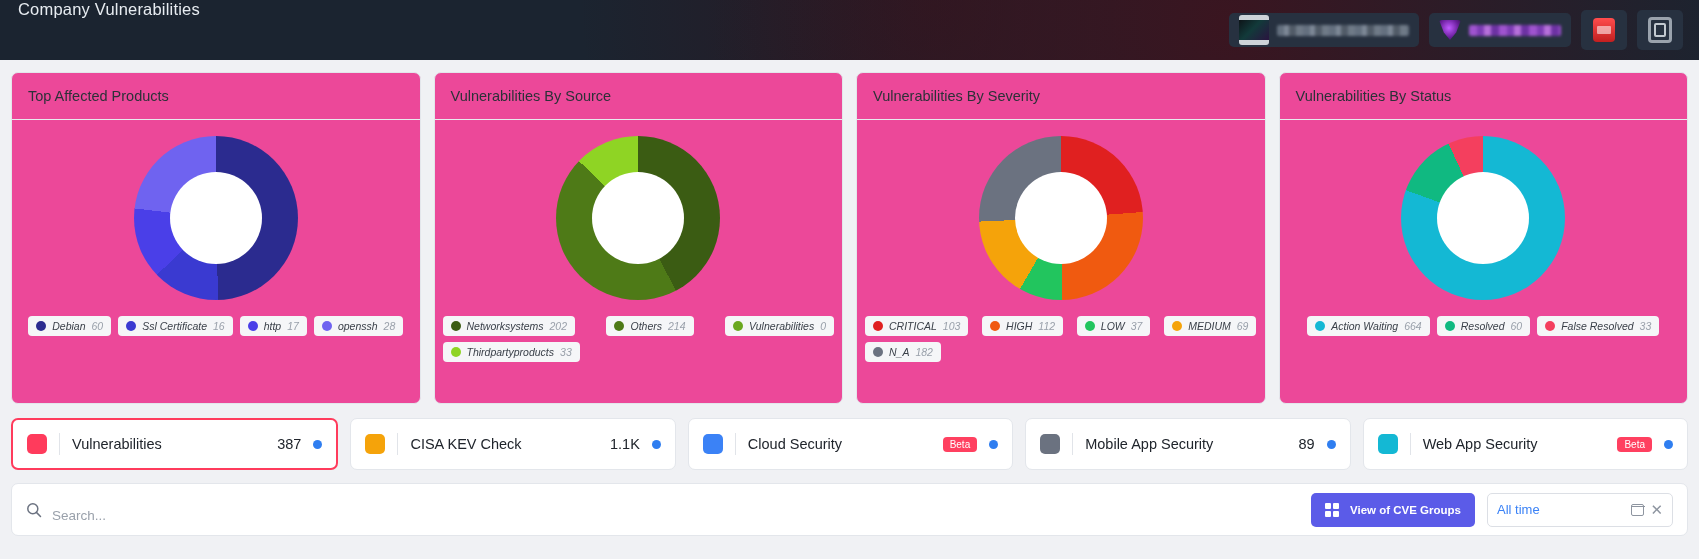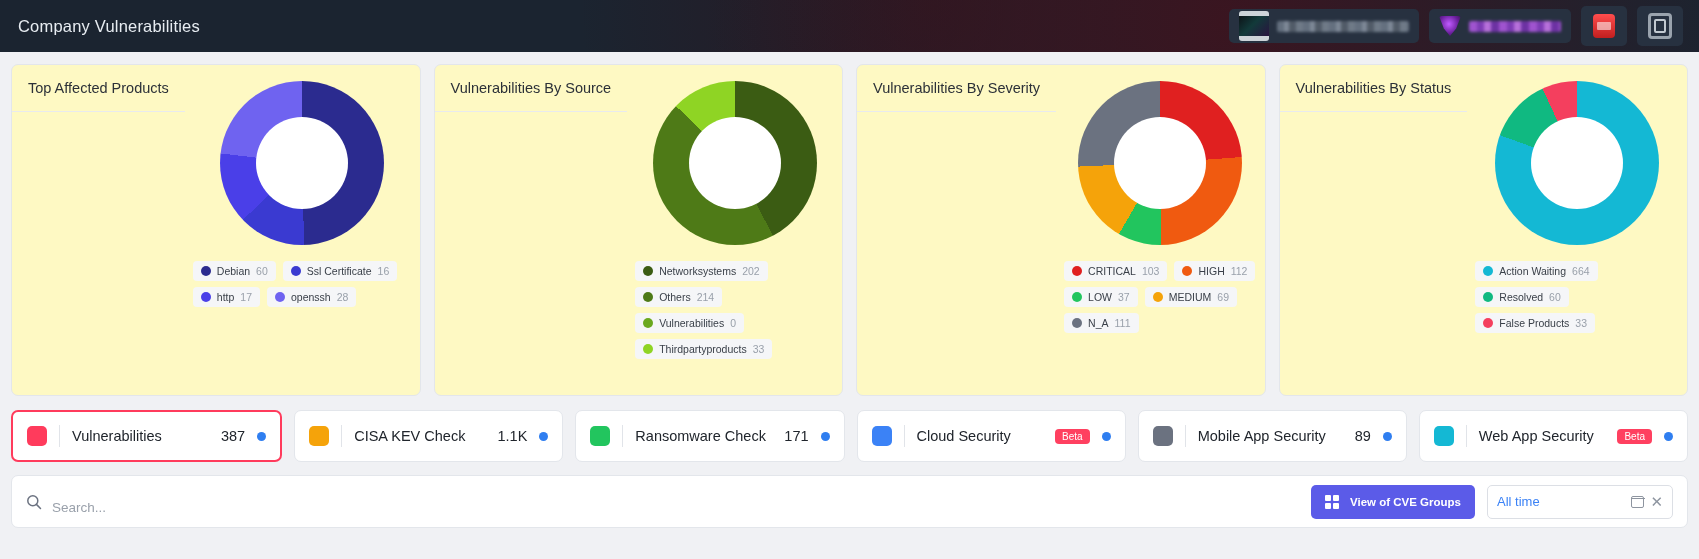--- a/index.html
+++ b/index.html
@@ -6,26 +6,25 @@
   html, body {
     width: 1699px; height: 559px;
     font-family: "Liberation Sans", sans-serif;
     background: #f0f1f4;
     overflow: hidden;
   }
 
   
   .topbar {
     position: relative;
-    height: 52px;
+    height: 60px;
     background: #1b2430;
     background-image: radial-gradient(circle at 72% 40%, #3a1520 0%, rgba(58,21,32,0) 42%),
                       radial-gradient(circle at 55% 10%, #2a1822 0%, rgba(42,24,34,0) 38%);
     display: flex;
-    align-items: center;
     padding: 0 12px;
   }
   .app-title {
     color: #e7ecf1;
     font-size: 16.5px;
     letter-spacing: .2px;
     padding-left: 6px;
   }
   .topbar-right {
     margin-left: auto;
@@ -96,26 +95,26 @@
   }
 
   
   .cards {
     display: flex;
     gap: 13px;
     padding: 12px 11px 0 11px;
   }
   .card {
     flex: 1 1 0;
-    background: #fef9c3;
+    background: #ec4899;
     border: 1px solid #e3e6eb;
     border-radius: 7px;
     height: 332px;
     display: flex;
-    flex-direction: row;
+    flex-direction: column;
     overflow: hidden;
   }
   .card-head {
     height: 47px;
     display: flex;
     align-items: center;
     padding: 0 16px;
     border-bottom: 1px solid #e8eaee;
     font-size: 14.5px;
     color: #2c3138;
@@ -136,24 +135,25 @@
     width: 92px; height: 92px;
     margin: -46px 0 0 -46px;
     background: #fff;
     border-radius: 50%;
   }
 
   .legend {
     margin-top: 16px;
     display: flex;
     flex-wrap: wrap;
-    justify-content: flex-start;
+    justify-content: space-between;
     gap: 6px 7px;
     padding: 0 8px;
     max-width: 100%;
+    font-style: italic;
   }
   .legend-item {
     display: inline-flex;
     align-items: center;
     gap: 6px;
     background: #f5f6f8;
     border-radius: 4px;
     padding: 4px 8px;
     white-space: nowrap;
   }
@@ -385,21 +385,21 @@
             <span class="legend-val">37</span>
           </div>
           <div class="legend-item">
             <span class="legend-dot" style="background: rgb(245, 163, 10);"></span>
             <span class="legend-label">MEDIUM</span>
             <span class="legend-val">69</span>
           </div>
           <div class="legend-item">
             <span class="legend-dot" style="background: rgb(107, 114, 128);"></span>
             <span class="legend-label">N_A</span>
-            <span class="legend-val">111</span>
+            <span class="legend-val">182</span>
           </div>
         </div>
     </div>
   </div>
 
   <div class="card">
     <div class="card-head">Vulnerabilities By Status</div>
     <div class="card-body">
       <div class="donut-wrap">
         <div class="donut" id="donut3" style="background: conic-gradient(rgb(20, 184, 212) 0deg, rgb(20, 184, 212) 289.811deg, rgb(16, 185, 129) 289.811deg, rgb(16, 185, 129) 335.094deg, rgb(244, 63, 94) 335.094deg, rgb(244, 63, 94) 360deg);"></div>
@@ -410,21 +410,21 @@
             <span class="legend-label">Action Waiting</span>
             <span class="legend-val">664</span>
           </div>
           <div class="legend-item">
             <span class="legend-dot" style="background: rgb(16, 185, 129);"></span>
             <span class="legend-label">Resolved</span>
             <span class="legend-val">60</span>
           </div>
           <div class="legend-item">
             <span class="legend-dot" style="background: rgb(244, 63, 94);"></span>
-            <span class="legend-label">False Products</span>
+            <span class="legend-label">False Resolved</span>
             <span class="legend-val">33</span>
           </div>
         </div>
     </div>
   </div>
 
 </div>
 
 <div class="tabs" id="tabs">
     <div class="tab active">
@@ -432,27 +432,20 @@
       <span class="tab-sep"></span>
       <span class="tab-label">Vulnerabilities</span>
       <span class="tab-count">387</span>
       <span class="tab-info"></span>
     </div>
     <div class="tab">
       <span class="tab-swatch" style="background: rgb(245, 163, 10);"></span>
       <span class="tab-sep"></span>
       <span class="tab-label">CISA KEV Check</span>
       <span class="tab-count">1.1K</span>
-      <span class="tab-info"></span>
-    </div>
-    <div class="tab">
-      <span class="tab-swatch" style="background: rgb(34, 197, 94);"></span>
-      <span class="tab-sep"></span>
-      <span class="tab-label">Ransomware Check</span>
-      <span class="tab-count">171</span>
       <span class="tab-info"></span>
     </div>
     <div class="tab">
       <span class="tab-swatch" style="background: rgb(59, 130, 246);"></span>
       <span class="tab-sep"></span>
       <span class="tab-label">Cloud Security</span>
       <span class="tab-beta">Beta</span>
       <span class="tab-info"></span>
     </div>
     <div class="tab">

